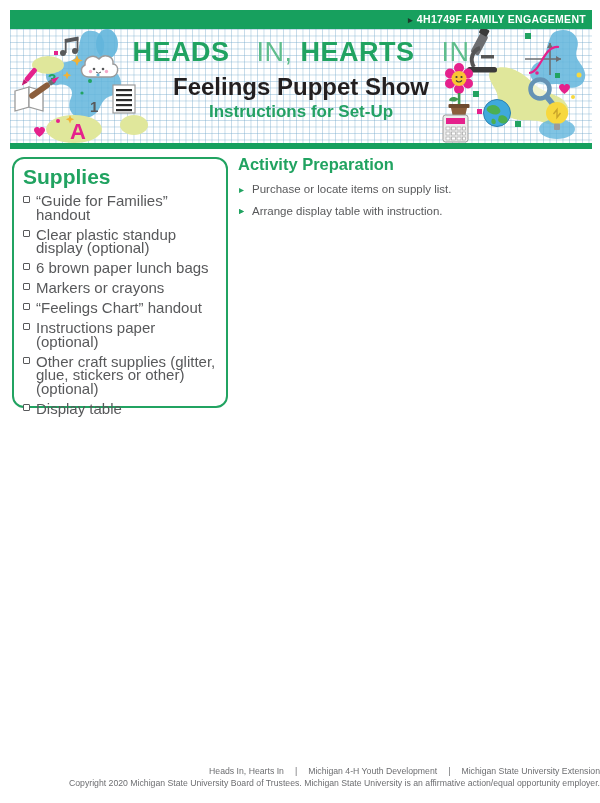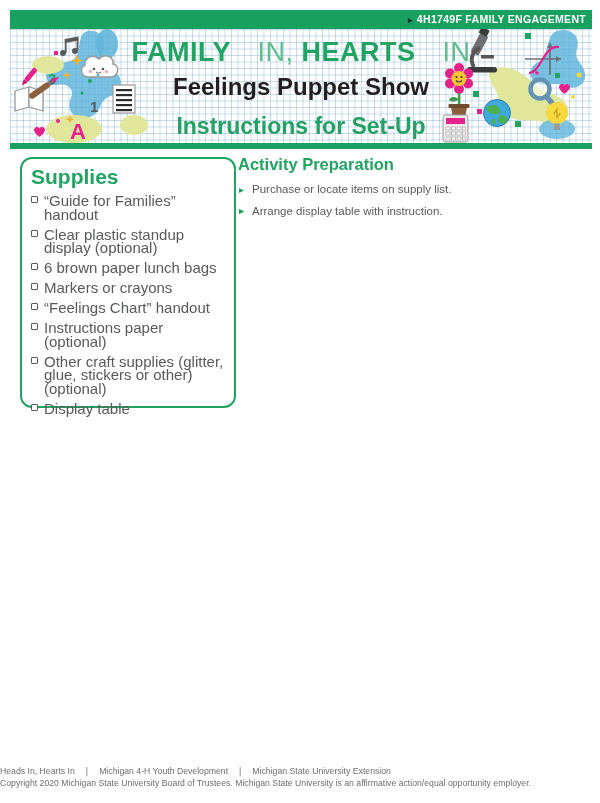--- a/index.html
+++ b/index.html
@@ -70,30 +70,30 @@
   .main-title .t-strong { color: #21A361; font-weight: bold; }
   .main-title .t-light { color: #5FBD8C; font-weight: normal; margin-left: 19px; }
   .sub-title {
     margin-top: 8px;
     font-size: 24px;
     line-height: 25px;
     font-weight: bold;
     color: #231F20;
   }
   .tag-line {
-    margin-top: 18px;
-    font-size: 23px;
+    margin-top: 4px;
+    font-size: 17px;
     line-height: 18px;
     font-weight: bold;
     color: #24A164;
   }
   
   .supplies-box {
     position: absolute;
-    left: 20px; top: 157px;
+    left: 12px; top: 157px;
     width: 216px; height: 251px;
     border: 2.5px solid #21A361;
     border-radius: 12px;
     background: #ffffff;
     padding: 5px 10px 0 9px;
   }
   .supplies-title {
     color: #21A361;
     font-weight: bold;
     font-size: 21px;
@@ -142,21 +142,21 @@
     left: 1px; top: 0.5px;
     color: #21A361;
     font-size: 10px;
     line-height: 13px;
   }
   
   .footer {
     position: absolute;
     left: 0; top: 765px;
     width: 600px;
-    text-align: left;
+    text-align: right;
     color: #6D6E71;
     font-size: 8.7px;
     line-height: 12px;
   }
   .footer .pipe { margin: 0 11px; }
 </style>
 </head>
 <body>
 
 <div class="page">
@@ -323,21 +323,21 @@
       <rect x="36" y="62" width="6" height="6" fill="#21A361"></rect>
       <rect x="78" y="92" width="6" height="6" fill="#21A361"></rect>
       <rect x="40" y="80" width="5" height="5" fill="#E5218C"></rect>
       <circle cx="142" cy="46" r="2.5" fill="#F7D83E"></circle>
       <circle cx="136" cy="68" r="2" fill="#F7D83E"></circle>
       <circle cx="100" cy="44" r="1.8" fill="#E5218C"></circle>
     </svg>
 
     <div class="banner-text">
       <div class="main-title">
-        <span class="t-strong">FAMILY</span>
+        <span class="t-strong">HEADS</span>
         <span class="t-light">IN,</span>
         <span class="t-strong">HEARTS</span>
         <span class="t-light">IN</span>
       </div>
       <div class="sub-title">Feelings Puppet Show</div>
       <div class="tag-line">Instructions for Set-Up</div>
     </div>
   </div>
   <div class="banner-rule"></div>
 

